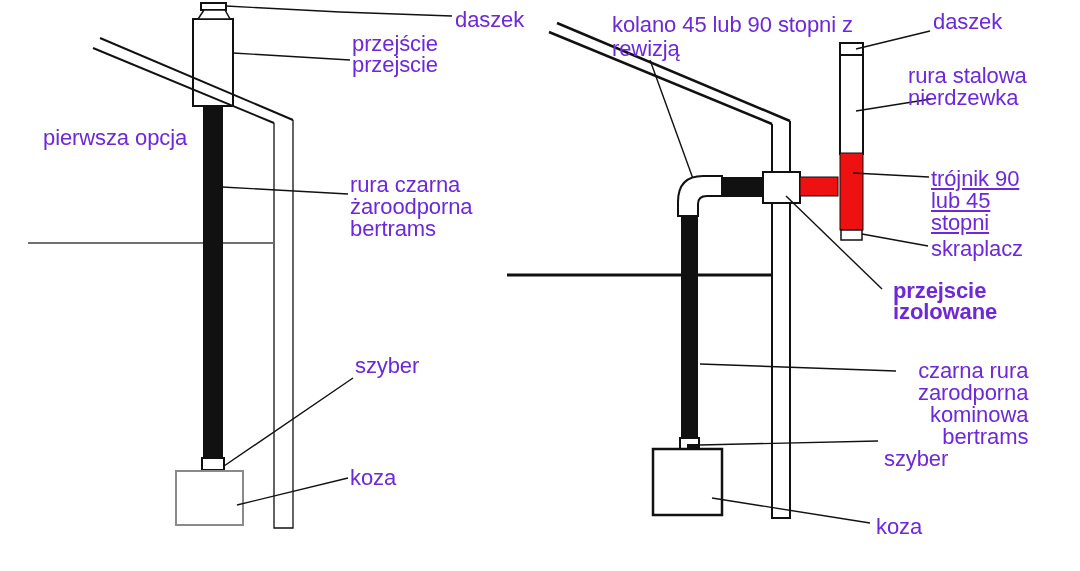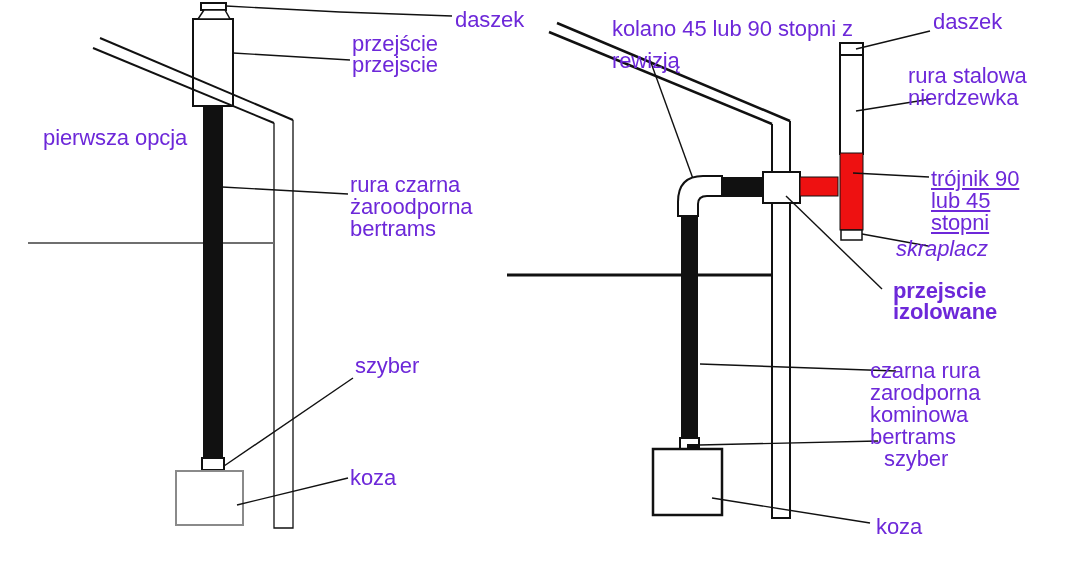--- a/index.html
+++ b/index.html
@@ -6,21 +6,21 @@
   #stage{
     position:relative;width:1080px;height:571px;background:#fff;overflow:hidden;
     font-family:"Liberation Sans","DejaVu Sans",sans-serif;
   }
   #stage svg{position:absolute;left:0;top:0;}
   .lbl{
     position:absolute;color:#6d28d9;font-size:22px;line-height:21px;
     white-space:pre-line;letter-spacing:-0.1px;
   }
   .lbl.lh22{line-height:22px;}
-  .lbl.lh24{line-height:32px;}
+  .lbl.lh24{line-height:24px;}
 </style>
 </head>
 <body>
 
 <div id="stage">
 
   <svg width="1080" height="571" viewBox="0 0 1080 571">
 
     <rect x="193" y="19" width="40" height="87" fill="#fff" stroke="#111" stroke-width="2"></rect>
 
@@ -99,22 +99,22 @@
   <div class="lbl" style="left:350px;top:467px;">koza</div>
 
   <div class="lbl lh24" style="left:612px;top:13px;">kolano 45 lub 90 stopni z
 rewizją</div>
   <div class="lbl" style="left:933px;top:11px;">daszek</div>
   <div class="lbl lh22" style="left:908px;top:65px;">rura stalowa
 nierdzewka</div>
   <div class="lbl lh22" style="left:931px;top:168px;text-decoration:underline;">trójnik 90
 lub 45
 stopni</div>
-  <div class="lbl" style="left:896px;top:238px;font-style:italic;">skraplacz</div>
+  <div class="lbl" style="left:931px;top:238px;">skraplacz</div>
   <div class="lbl" style="left:893px;top:280px;font-weight:bold;">przejscie izolowane</div>
-  <div class="lbl lh22" style="left:870px;top:360px;">czarna rura
+  <div class="lbl lh22" style="left:918px;top:360px;text-align:right;">czarna rura
 zarodporna
 kominowa
 bertrams</div>
   <div class="lbl" style="left:884px;top:448px;">szyber</div>
   <div class="lbl" style="left:876px;top:516px;">koza</div>
 
 </div>
 
 </body></html>

